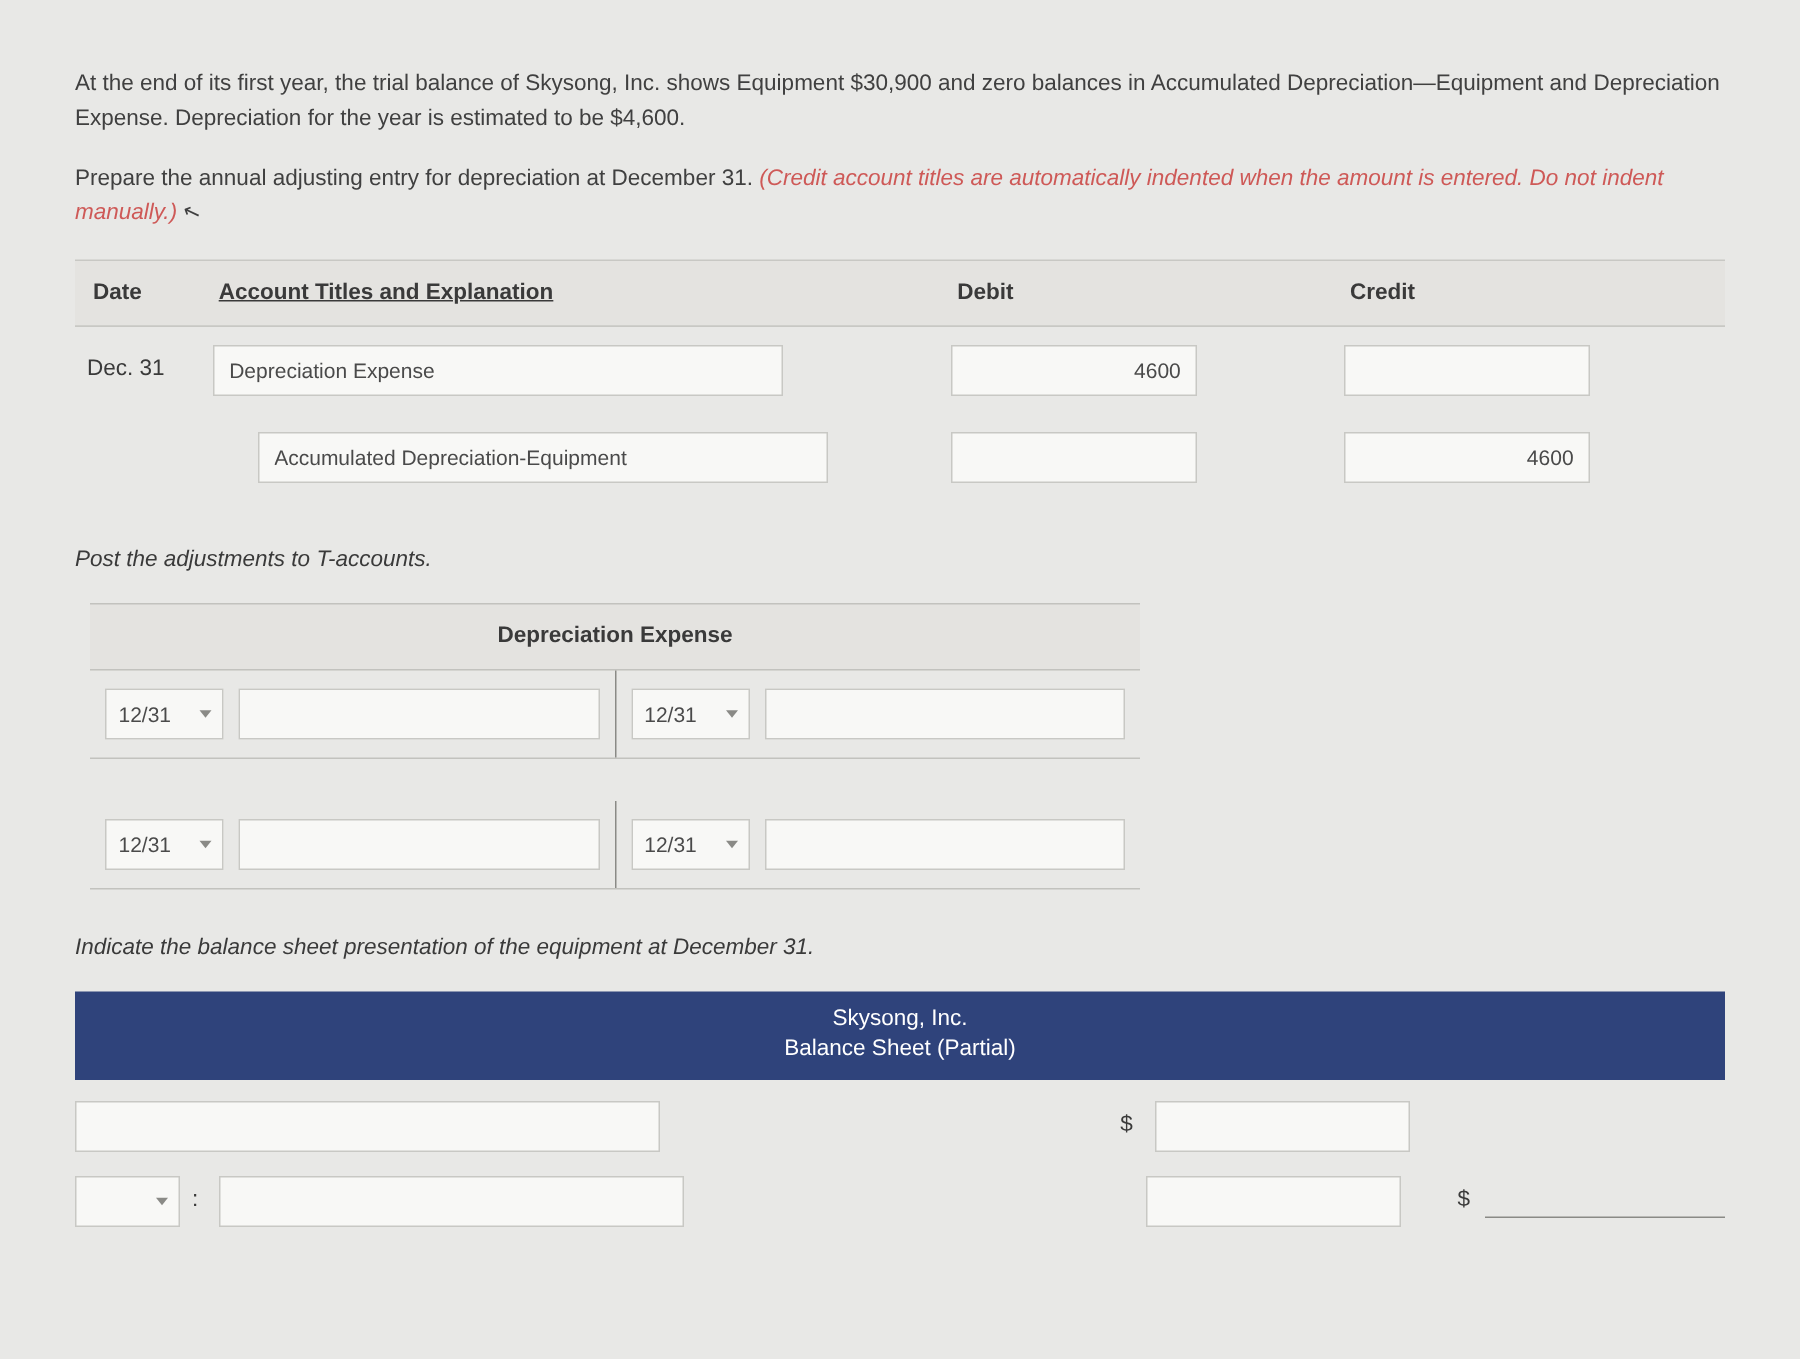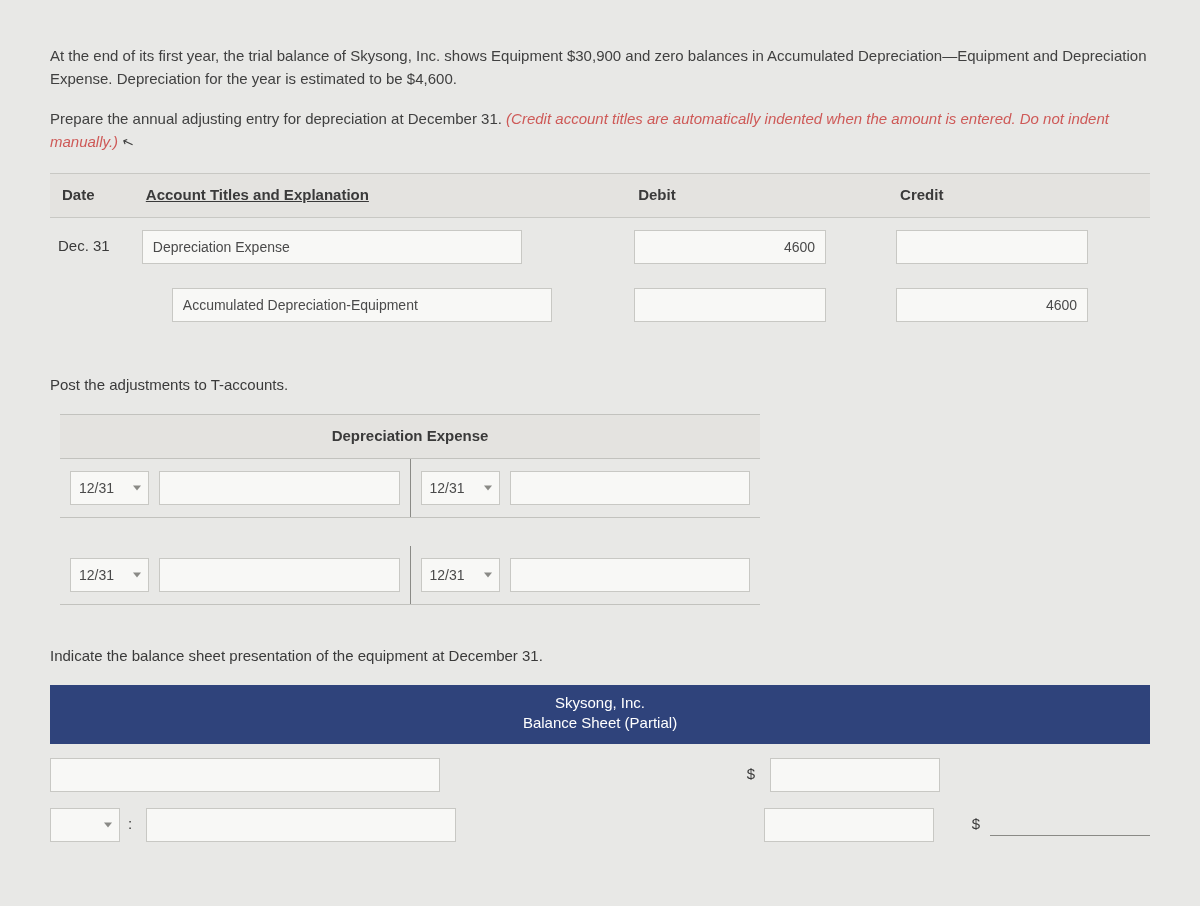--- a/index.html
+++ b/index.html
@@ -45,32 +45,32 @@
     height: 34px;
     border: 1px solid #c8c8c4;
     background: #f8f8f6;
     padding: 0 10px;
     color: #4a4a4a;
     font-size: 14px;
   }
   .acct-wide  { width: 380px; }
   .acct-indent{ margin-left: 30px; width: 380px; }
   .amt-input  {
-    width: 192px;
+    width: 164px;
     height: 34px;
     border: 1px solid #c8c8c4;
     background: #f8f8f6;
     text-align: right;
     padding: 0 10px;
     font-size: 14px;
     color: #4a4a4a;
   }
 
   
-  .section-label { margin-top: 40px; margin-bottom: 18px; color:#3a3a3a; }
+  .section-label { margin-top: 28px; margin-bottom: 18px; color:#3a3a3a;font-style:italic; }
 
   .taccount-wrap { margin-left: 10px; margin-bottom: 28px; width: 700px; }
   .taccount-title {
     background: #e4e3e0;
     border-top: 1px solid #c2c2be;
     border-bottom: 1px solid #c2c2be;
     text-align: center;
     font-weight: 700;
     padding: 10px 0;
   }

